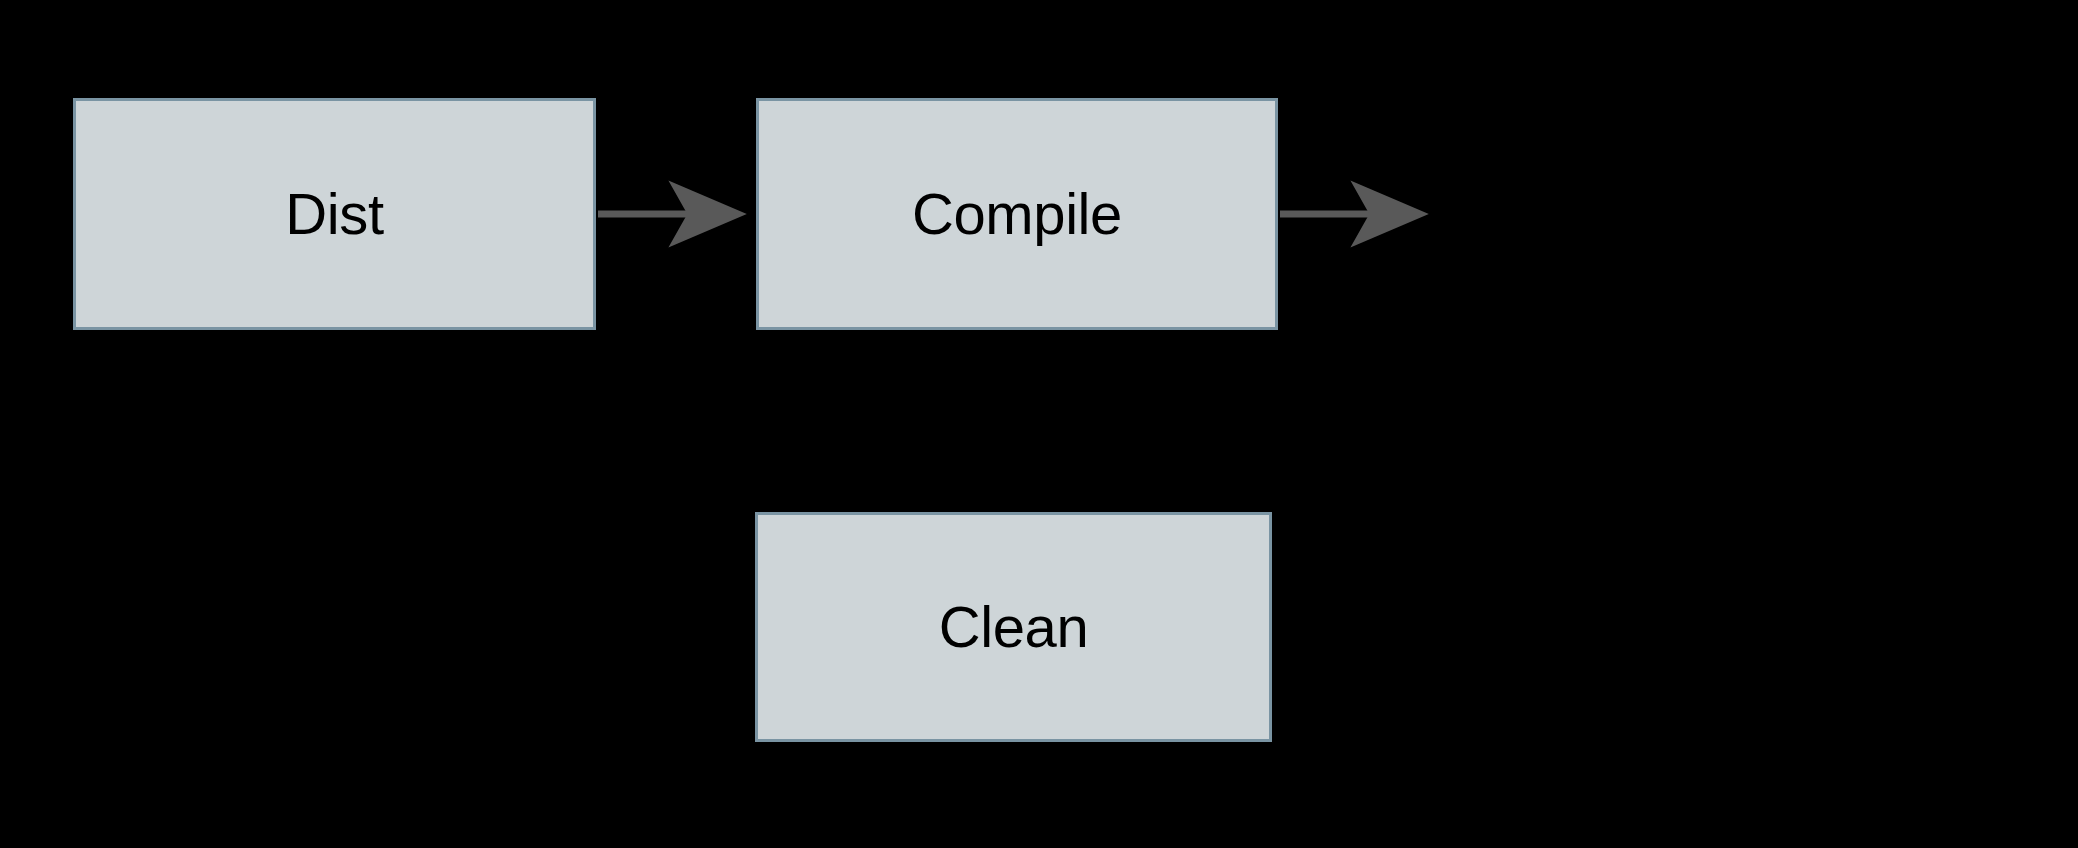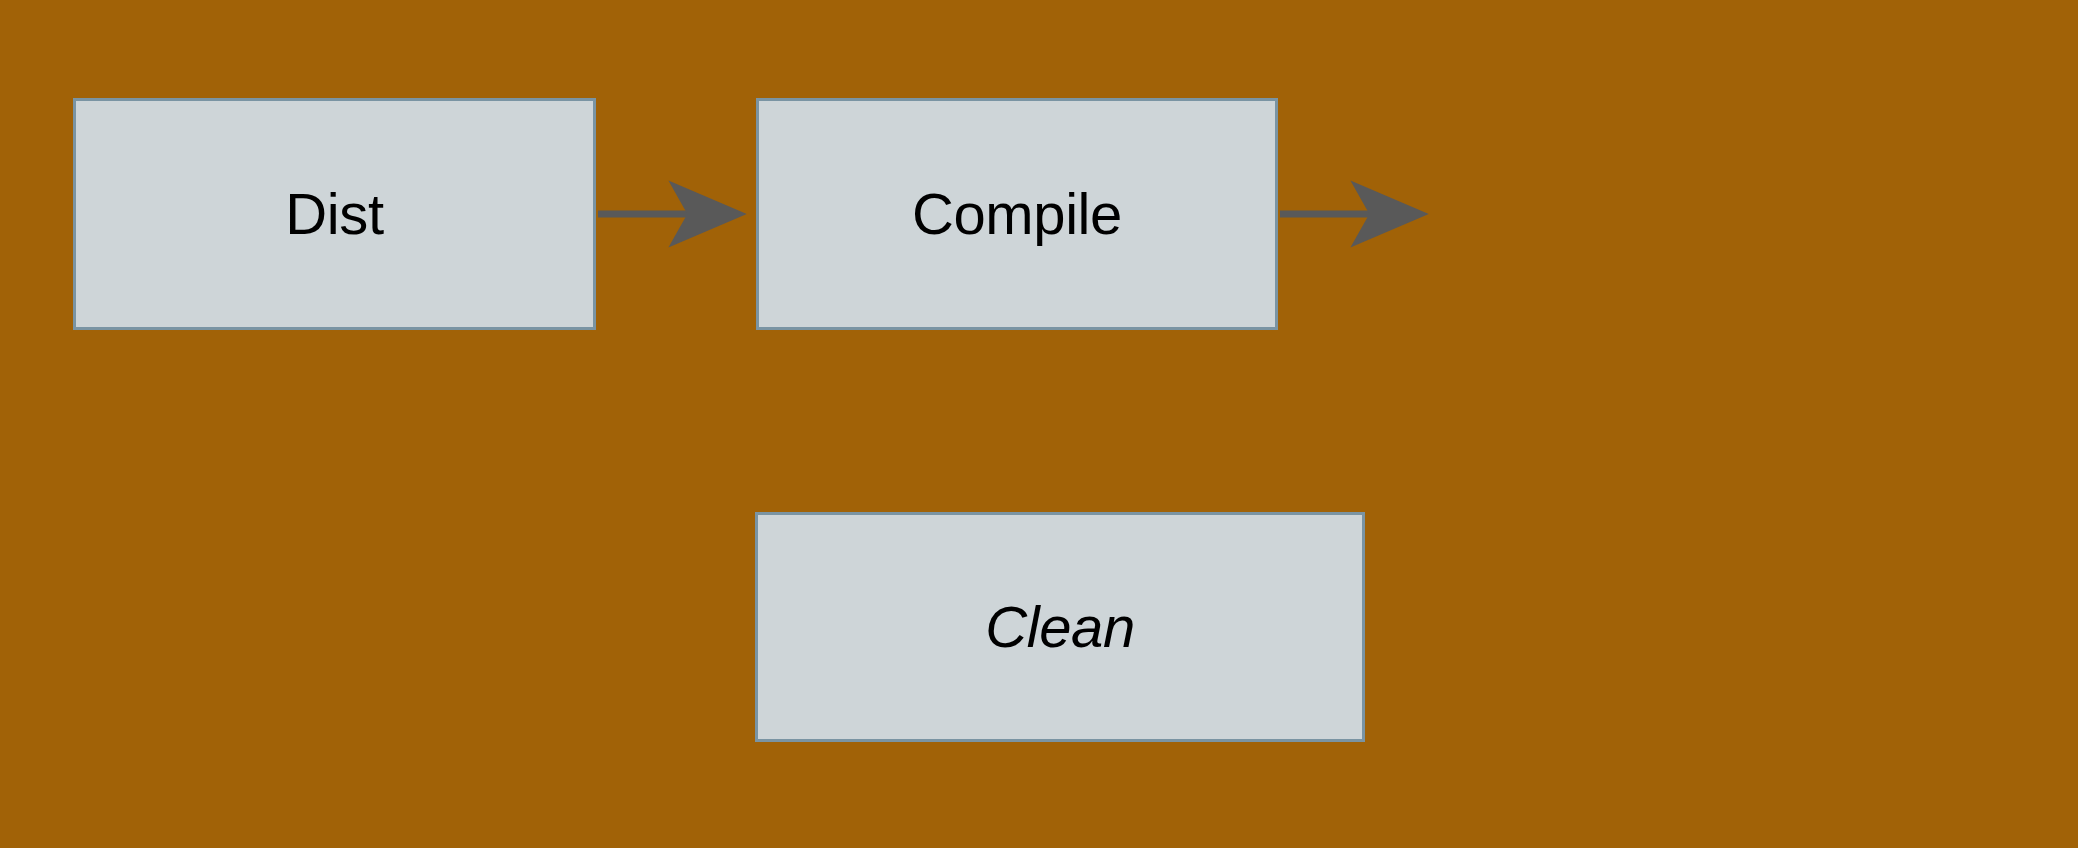--- a/index.html
+++ b/index.html
@@ -11,21 +11,21 @@
     width: 2078px;
     height: 848px;
     background: #ffffff;
     font-family: "Liberation Sans", sans-serif;
     overflow: hidden;
   }
   #diagram-canvas {
     position: relative;
     width: 2078px;
     height: 848px;
-    background: #a16207;
+    background: #000000;
   }
   .node {
     position: absolute;
     box-sizing: border-box;
     background: #ced5d8;
     border: 3px solid #7a94a3;
     display: flex;
     align-items: center;
     justify-content: center;
   }
@@ -70,17 +70,17 @@
 
   <div class="node" style="left:73px; top:98px; width:523px; height:232px;">
     <span class="node-label">Dist</span>
   </div>
 
   <div class="node" style="left:756px; top:98px; width:522px; height:232px;">
     <span class="node-label">Compile</span>
   </div>
 
 
-  <div class="node" style="left:755px; top:512px; width:610px; height:230px;font-style:italic;">
+  <div class="node" style="left:755px; top:512px; width:517px; height:230px;">
     <span class="node-label">Clean</span>
   </div>
 
 </div>
 
 </body></html>

